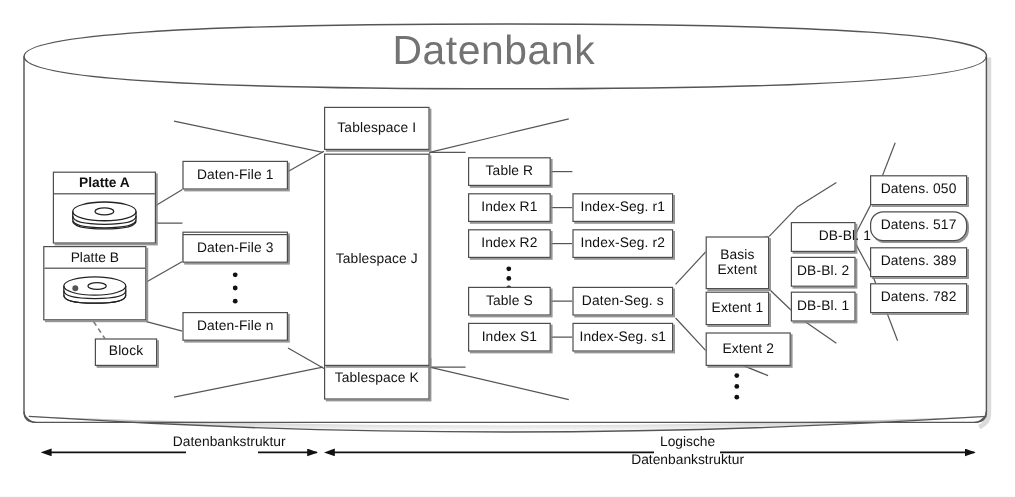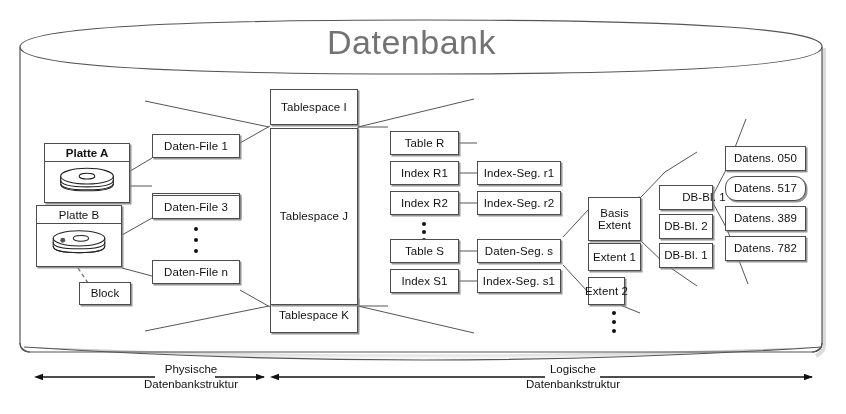--- a/index.html
+++ b/index.html
@@ -219,38 +219,37 @@
   <div class="node" style="left:477px;top:161px;width:84px;height:24px;">Index-Seg. r1</div>
   <div class="node" style="left:477px;top:191px;width:84px;height:24px;">Index-Seg. r2</div>
   <div class="node" style="left:477px;top:239px;width:84px;height:24px;">Daten-Seg. s</div>
   <div class="node" style="left:477px;top:269px;width:84px;height:24px;">Index-Seg. s1</div>
 
   <div class="node two-line" style="left:588px;top:197px;width:53px;height:44px;">
     <span>Basis</span>
     <span>Extent</span>
   </div>
   <div class="node" style="left:588px;top:243px;width:53px;height:28px;">Extent 1</div>
-  <div class="node" style="left:588px;top:277px;width:37px;height:28px;">Extent 2</div>
+  <div class="node" style="left:588px;top:277px;width:71px;height:28px;">Extent 2</div>
   <div class="vdots" style="left:612px;top:311px;width:4px;height:22px;">
       <i></i>
       <i></i>
       <i></i>
     </div>
 
   <div class="node" style="left:659px;top:185px;width:54px;height:25px;padding-left:36px;">DB-Bl. 1</div>
   <div class="node" style="left:659px;top:214px;width:54px;height:25px;">DB-Bl. 2</div>
   <div class="node" style="left:659px;top:243px;width:54px;height:25px;">DB-Bl. 1</div>
 
   <div class="node" style="left:725px;top:146px;width:81px;height:25px;">Datens. 050</div>
   <div class="node" style="left:725px;top:176px;width:81px;height:25px;border-radius:11px;">Datens. 517</div>
   <div class="node" style="left:725px;top:206px;width:81px;height:25px;">Datens. 389</div>
   <div class="node" style="left:725px;top:236px;width:81px;height:25px;">Datens. 782</div>
 
   <div class="axis-label" style="left:106px;top:362px;width:170px;">
-    <div>Physische</div>
     <div>Datenbankstruktur</div>
   </div>
   <div class="axis-label" style="left:488px;top:362px;width:170px;">
     <div>Logische</div>
     <div>Datenbankstruktur</div>
   </div>
 
 </div>
 
 </body></html>

